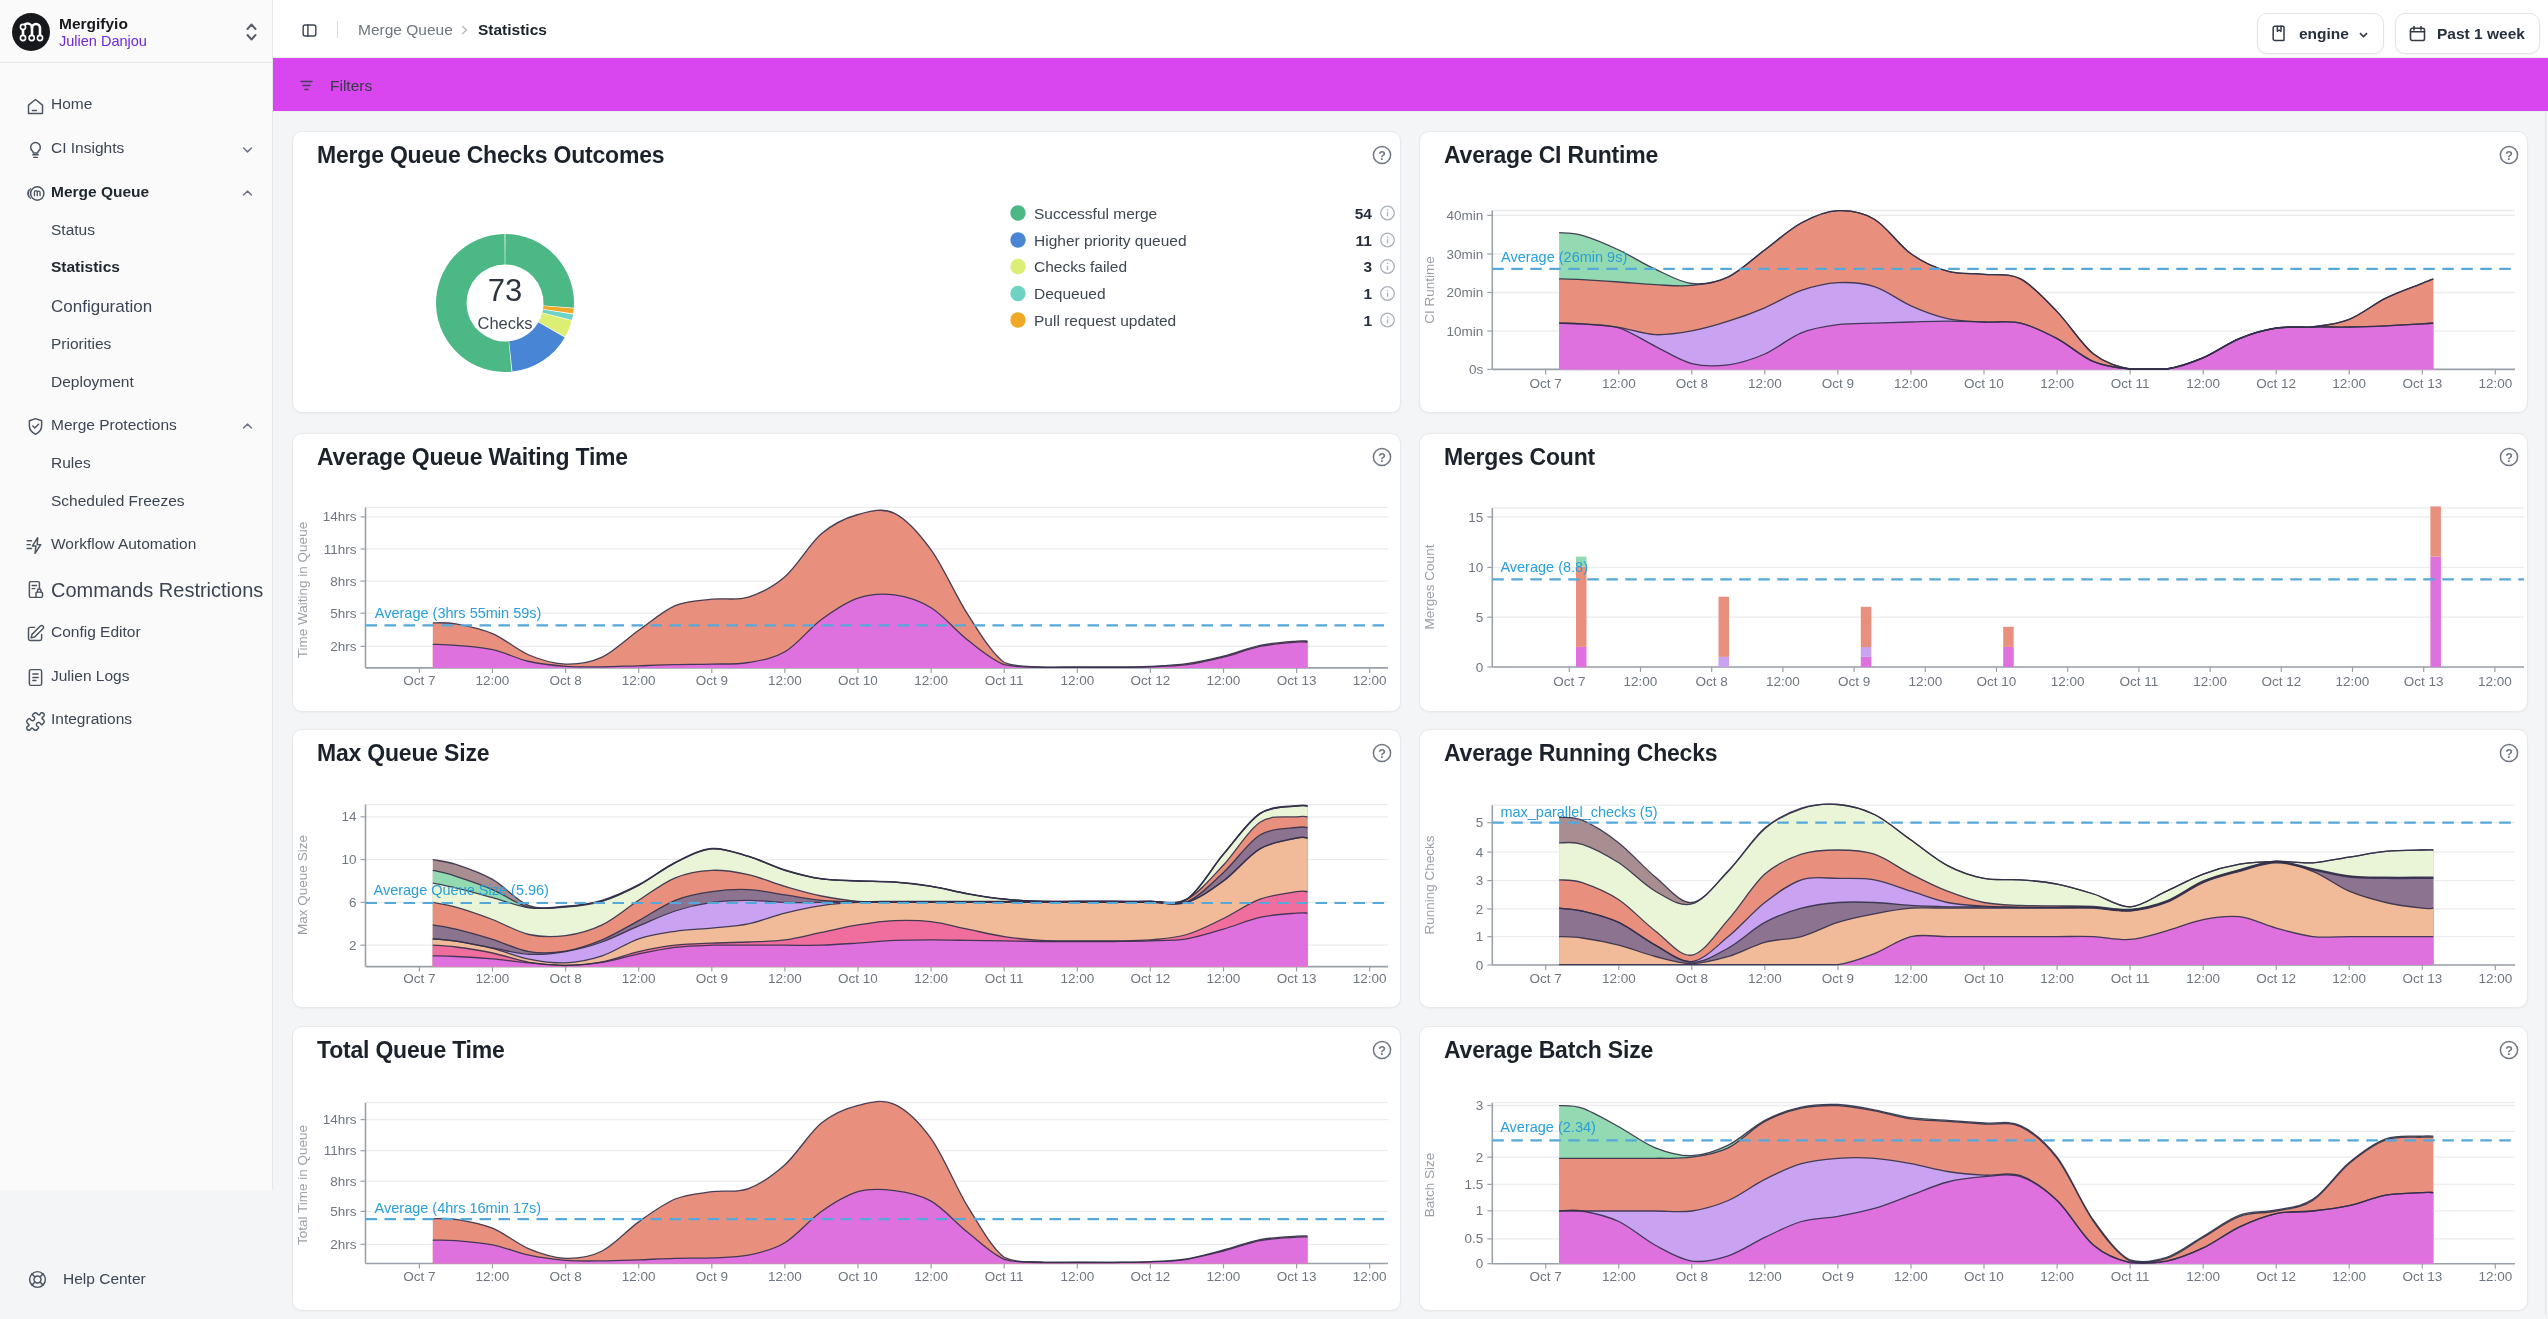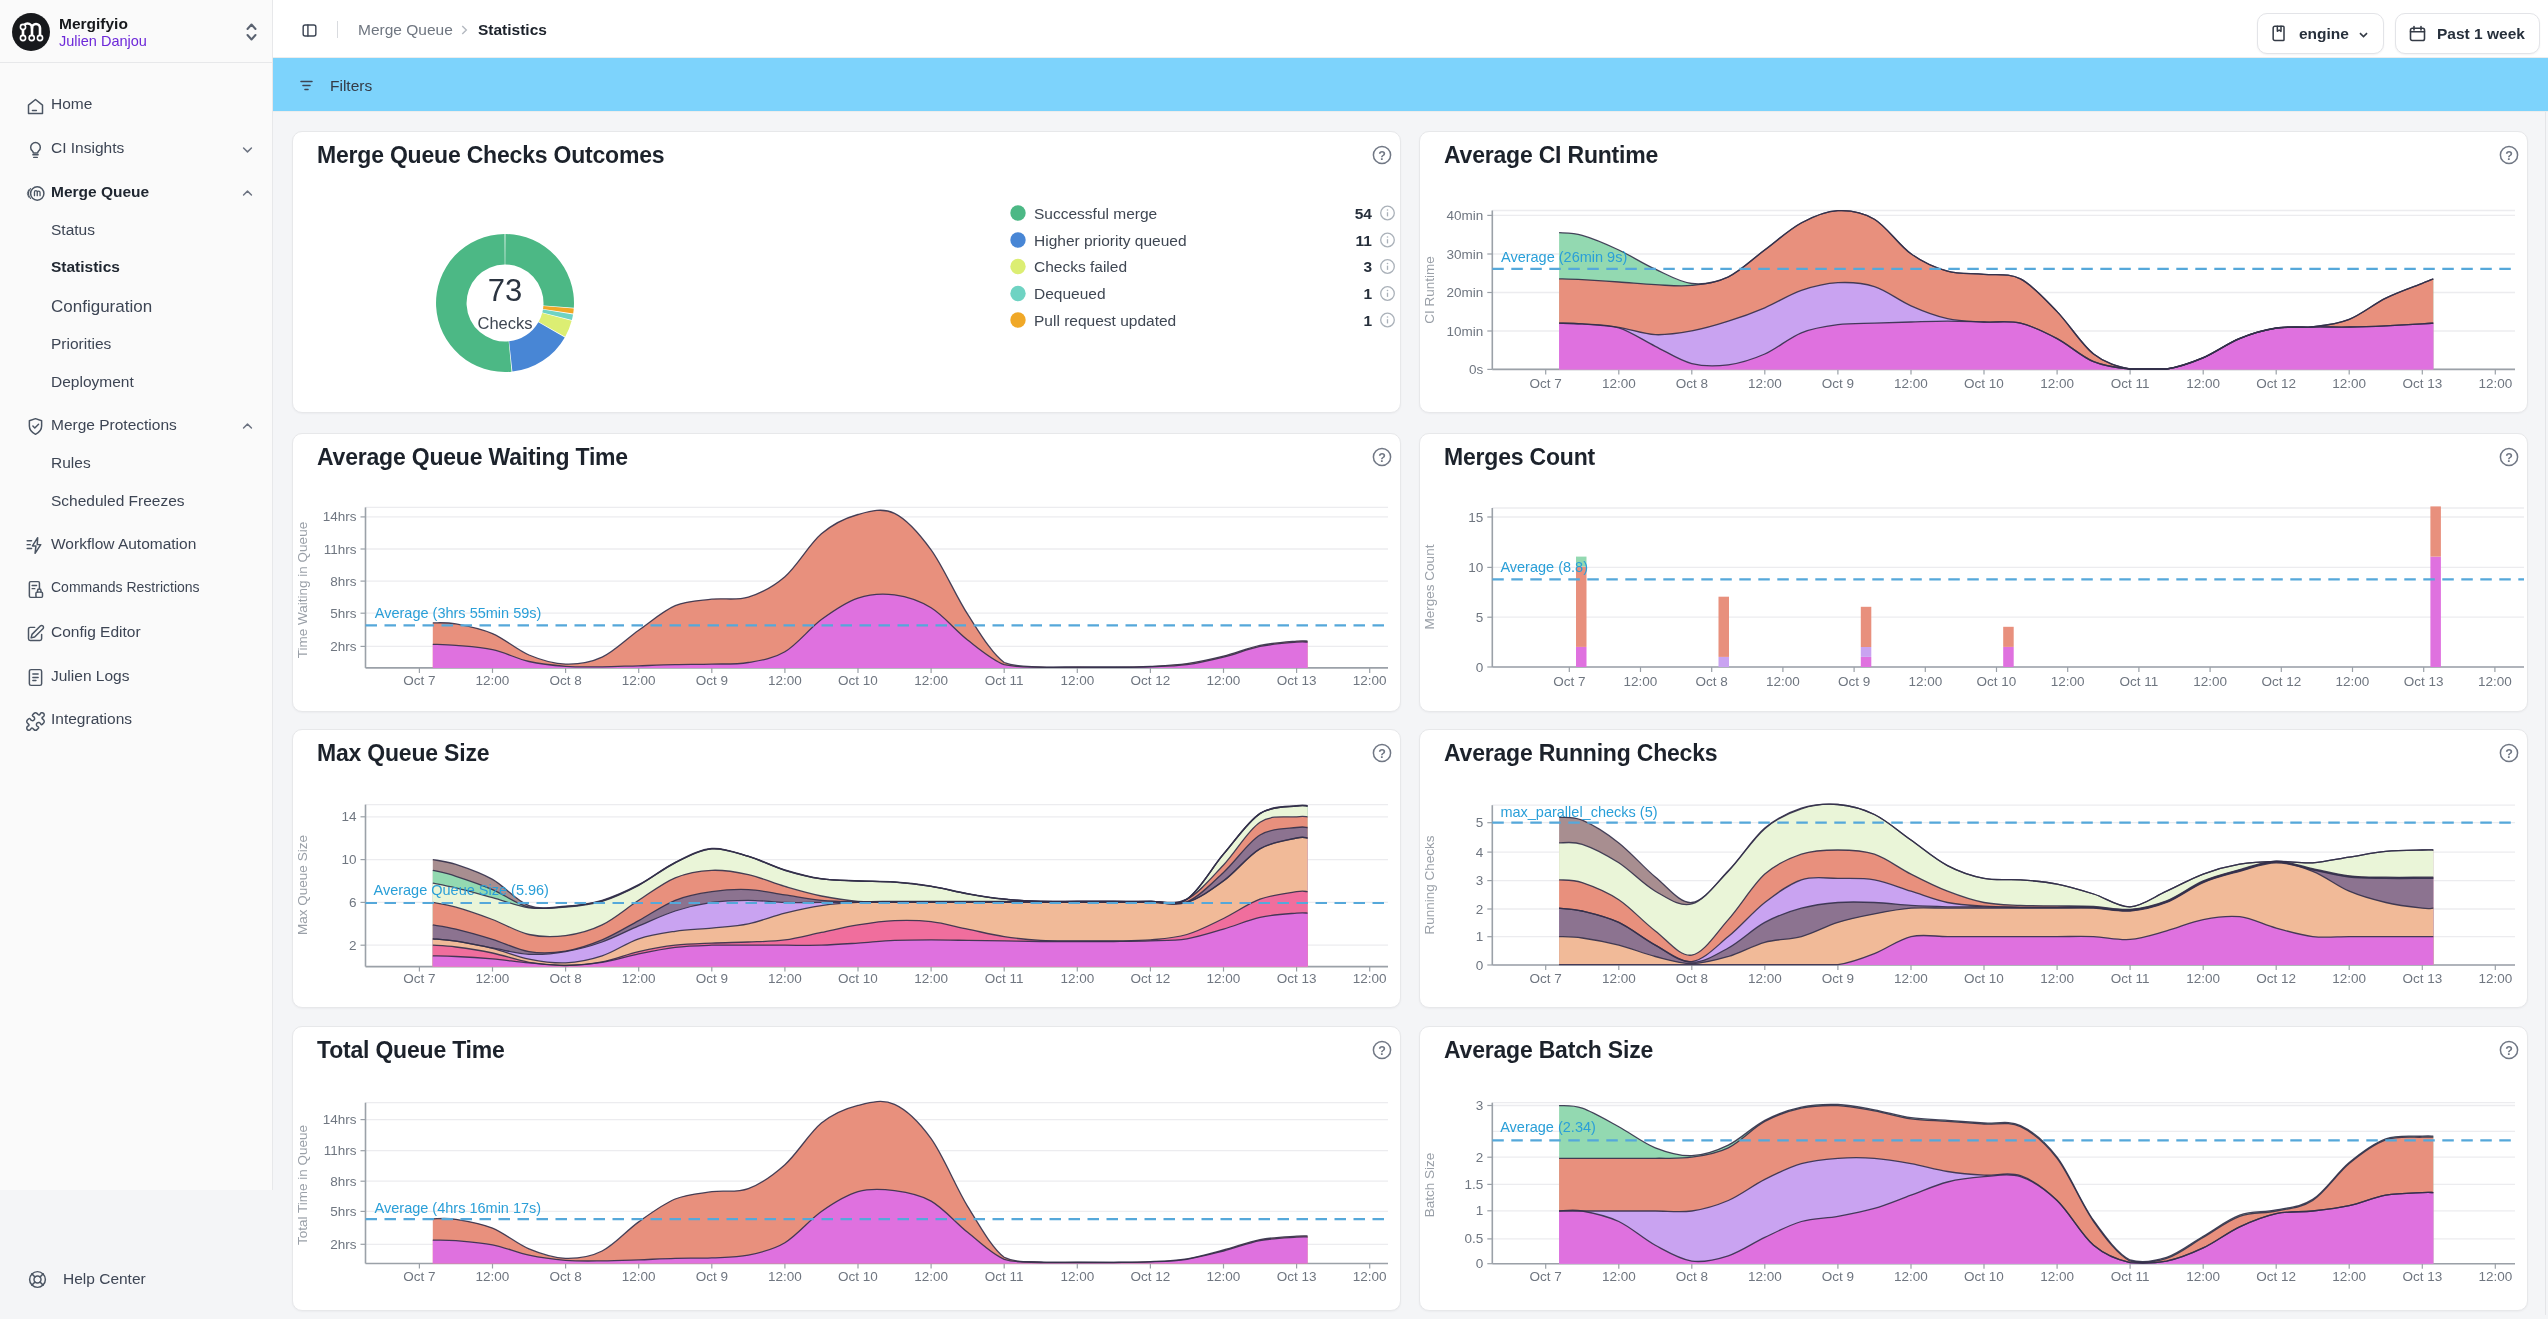--- a/index.html
+++ b/index.html
@@ -1,18 +1,18 @@
 <!DOCTYPE html>
 <html><head><meta charset="utf-8">
 <style>
 * { margin:0; padding:0; box-sizing:border-box; }
 html,body { width:2548px; height:1319px; font-family:"Liberation Sans", sans-serif; background:#f4f5f7; overflow:hidden; }
 .sidebar { position:fixed; left:0; top:0; width:273px; height:1190px; background:#fafafa; border-right:1px solid #e7e8ea; z-index:5; }
 .topbar { position:fixed; left:273px; top:0; right:0; height:58px; background:#fff; border-bottom:1px solid #eceded; z-index:4; }
-.filterbar { position:fixed; left:273px; top:58px; right:0; height:54px; background:#7dd3fc; border-bottom:1px solid #eceded; z-index:4; }
+.filterbar { position:fixed; left:273px; top:58px; right:0; height:54px; background:#d946ef; border-bottom:1px solid #eceded; z-index:4; }
 .card { position:absolute; background:#fff; border:1px solid #e7e8ea; border-radius:10px; box-shadow:0 1px 2px rgba(16,24,40,.04); }
 .ctitle { position:absolute; font-size:23px; font-weight:600; color:#1c222b; letter-spacing:-.2px; }
 .btn { position:fixed; top:13px; height:41px; background:#fff; border:1px solid #e3e4e8; border-radius:10px; display:flex; align-items:center; box-shadow:0 1px 2px rgba(16,24,40,.05); }
 </style></head>
 <body>
 <div class="sidebar">
   <div style="position:absolute;left:12px;top:13px;width:38px;height:38px;border-radius:50%;background:#17191c"></div>
   <svg style="position:absolute;left:12px;top:13px" width="38" height="38" viewBox="0 0 38 38">
     <g stroke="#fff" stroke-width="2.6" fill="none" stroke-linecap="round">
       <path d="M11 25 V15 a4.5 4.5 0 0 1 9 0 v10"></path>
@@ -75,21 +75,21 @@
       <path d="M14.5 3 8.5 12.5h4l-1 8.5 6.5-10h-4z"></path>
       <path d="M2.5 6.5h5M2.5 11h3.5M2.5 15.5h5"></path>
     </svg>
     <div style="position:absolute;left:51px;top:534.5px;font-size:15.5px;font-weight:400;color:#3d4554;white-space:nowrap">Workflow Automation</div>
     <svg style="position:absolute;left:25px;top:579.0px" width="21" height="21" viewBox="0 0 24 24" fill="none" stroke="#4b5563" stroke-width="1.7" stroke-linecap="round" stroke-linejoin="round">
       <path d="M13.5 21H6.5A1.5 1.5 0 0 1 5 19.5v-15A1.5 1.5 0 0 1 6.5 3H15a1.5 1.5 0 0 1 1.5 1.5V11"></path>
       <path d="M8.2 7.5h5M8.2 11h3"></path>
       <rect x="12.5" y="15" width="7.5" height="6" rx="1.2"></rect>
       <path d="M14.3 15v-1.5a2 2 0 0 1 4 0V15"></path>
     </svg>
-    <div style="position:absolute;left:51px;top:578.5px;font-size:14px;font-weight:400;color:#3d4554;white-space:nowrap">Commands Restrictions</div>
+    <div style="position:absolute;left:51px;top:578.5px;font-size:20px;font-weight:400;color:#3d4554;white-space:nowrap">Commands Restrictions</div>
     <svg style="position:absolute;left:25px;top:623.0px" width="21" height="21" viewBox="0 0 24 24" fill="none" stroke="#4b5563" stroke-width="1.7" stroke-linecap="round" stroke-linejoin="round">
       <path d="M11 5H6a2 2 0 0 0-2 2v11a2 2 0 0 0 2 2h11a2 2 0 0 0 2-2v-5"></path>
       <path d="M17.5 3.5a2.1 2.1 0 0 1 3 3L11 16l-4 1 1-4z"></path>
     </svg>
     <div style="position:absolute;left:51px;top:622.5px;font-size:15.5px;font-weight:400;color:#3d4554;white-space:nowrap">Config Editor</div>
     <svg style="position:absolute;left:25px;top:667.0px" width="21" height="21" viewBox="0 0 24 24" fill="none" stroke="#4b5563" stroke-width="1.7" stroke-linecap="round" stroke-linejoin="round">
       <rect x="5" y="3" width="14" height="18" rx="2"></rect>
       <path d="M9 8h6M9 12h6M9 15.5h3.5"></path>
     </svg>
     <div style="position:absolute;left:51px;top:666.5px;font-size:15.5px;font-weight:400;color:#3d4554;white-space:nowrap">Julien Logs</div>

